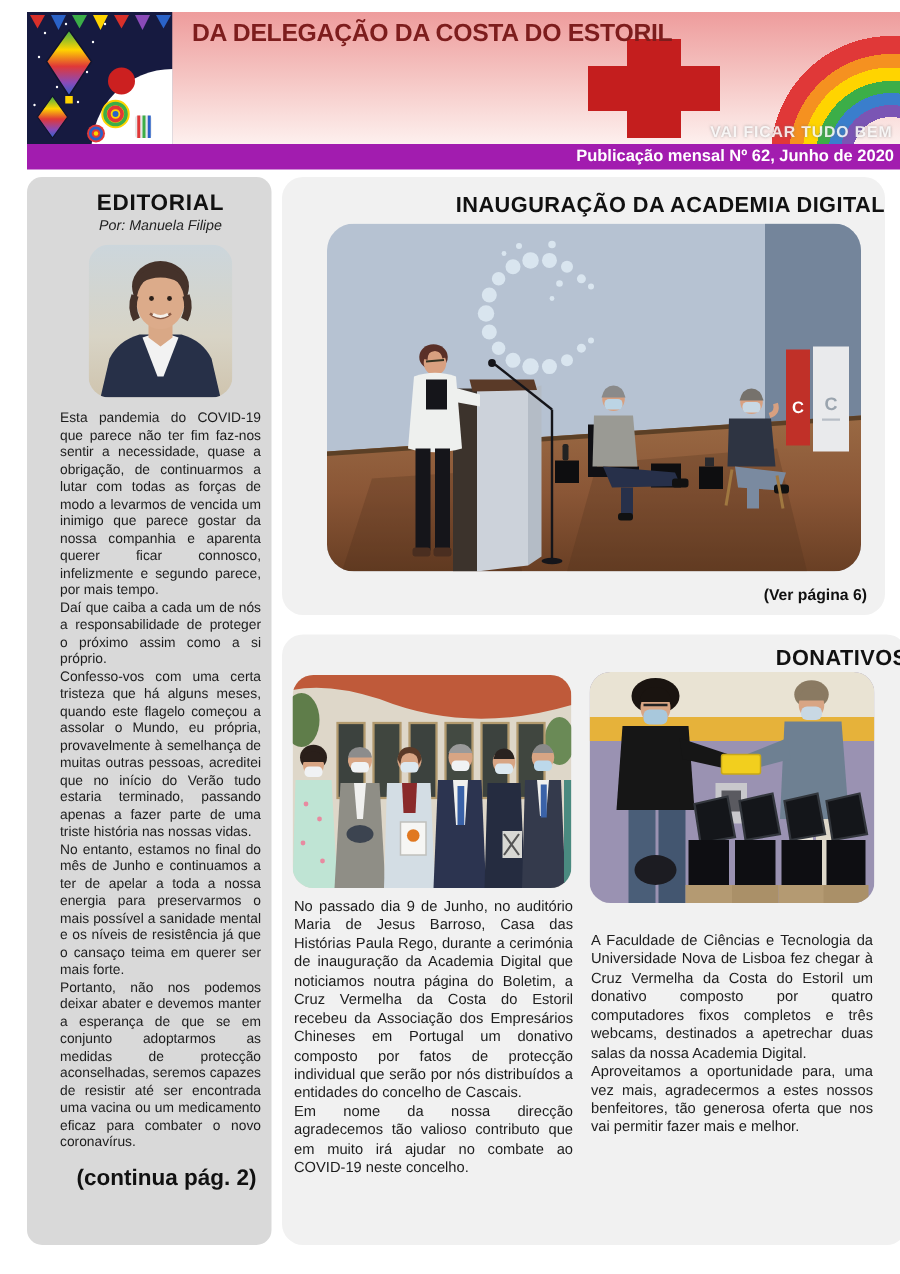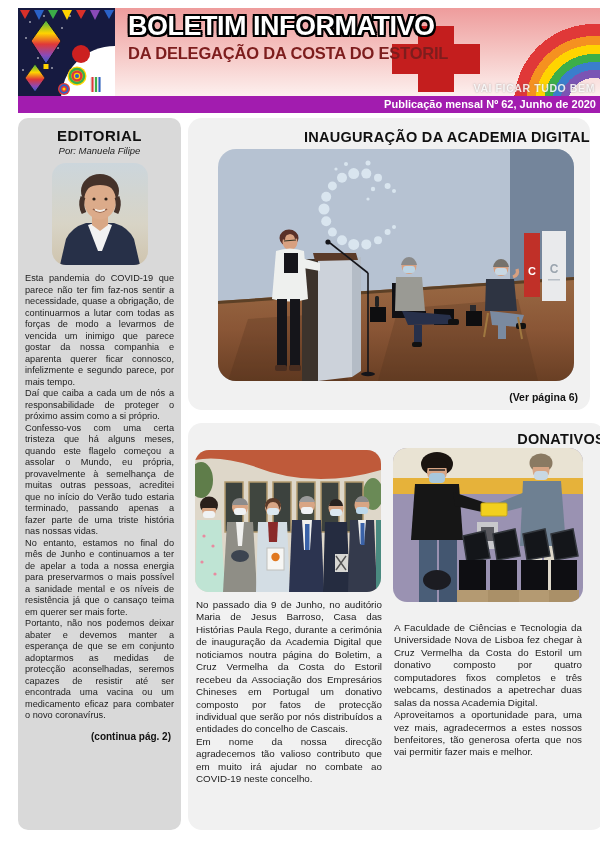--- a/index.html
+++ b/index.html
@@ -31,27 +31,27 @@
   .issue-bar { position:absolute; left:18px; top:96px; width:582px; height:17px; background:#a21caf;
       color:#fff; font-size:11px; font-weight:bold; line-height:17px; text-align:right;
       padding-right:4px; box-sizing:border-box; }
 
   
   .box { position:absolute; background:#f1f1f1; border-radius:14px; }
   .box-title { font-size:14.5px; font-weight:bold; color:#111; text-align:right; letter-spacing:0.3px; }
 
   
   .editorial-box { left:18px; top:118px; width:163px; height:712px; background:#d9d9d9; border-radius:10px;
-      box-sizing:border-box; padding:9px 7px 0 7px; }
+      box-sizing:border-box; padding:9px 7px 0 22px; }
   .editorial-title { font-size:15px; font-weight:bold; text-align:center; letter-spacing:0.5px; color:#111; }
   .editorial-byline { font-size:9.5px; font-weight:normal; font-style:italic; text-align:center; margin-top:1px; color:#222; }
   .portrait { display:block; width:96px; height:102px; margin:7px auto 0 auto; border-radius:14px; overflow:hidden; }
   .editorial-body { margin-top:8px; font-size:9.2px; line-height:1.25; color:#1c1c1c;
       text-align:justify; white-space:pre-line; }
-  .continuation { margin-top:9px; padding-right:3px; font-size:10px; font-weight:bold; text-align:right; color:#111; }
+  .continuation { margin-top:9px; padding-right:3px; font-size:15px; font-weight:bold; text-align:right; color:#111; }
 
   
   .inauguration-box { left:188px; top:118px; width:402px; height:292px; }
   .inauguration-box .box-title { margin-top:11px; }
   .inauguration-photo { position:absolute; left:30px; top:31px; width:356px; height:232px;
       border-radius:18px; overflow:hidden; }
   .see-page { position:absolute; right:12px; bottom:7px; font-size:10.5px; font-weight:bold; color:#111; }
 
   
   .donations-box { left:188px; top:423px; width:402px; height:407px;padding-left:15px; }
@@ -129,21 +129,20 @@
         </g>
       </svg>
     </div>
 
     <div class="red-cross">
       <div class="v"></div>
         <div class="h"></div>
     </div>
 
     <div class="title-block">
-      <div class="main-title">BOLETIM INFORMATIVO</div>
       <div class="sub-title">DA DELEGAÇÃO DA COSTA DO ESTORIL</div>
     </div>
 
     <div class="rainbow"></div>
     <div class="rainbow-caption">VAI FICAR TUDO BEM</div>
   </div>
 
   <div class="issue-bar">Publicação mensal Nº 62, Junho de 2020</div>
 
   <div class="box editorial-box">

